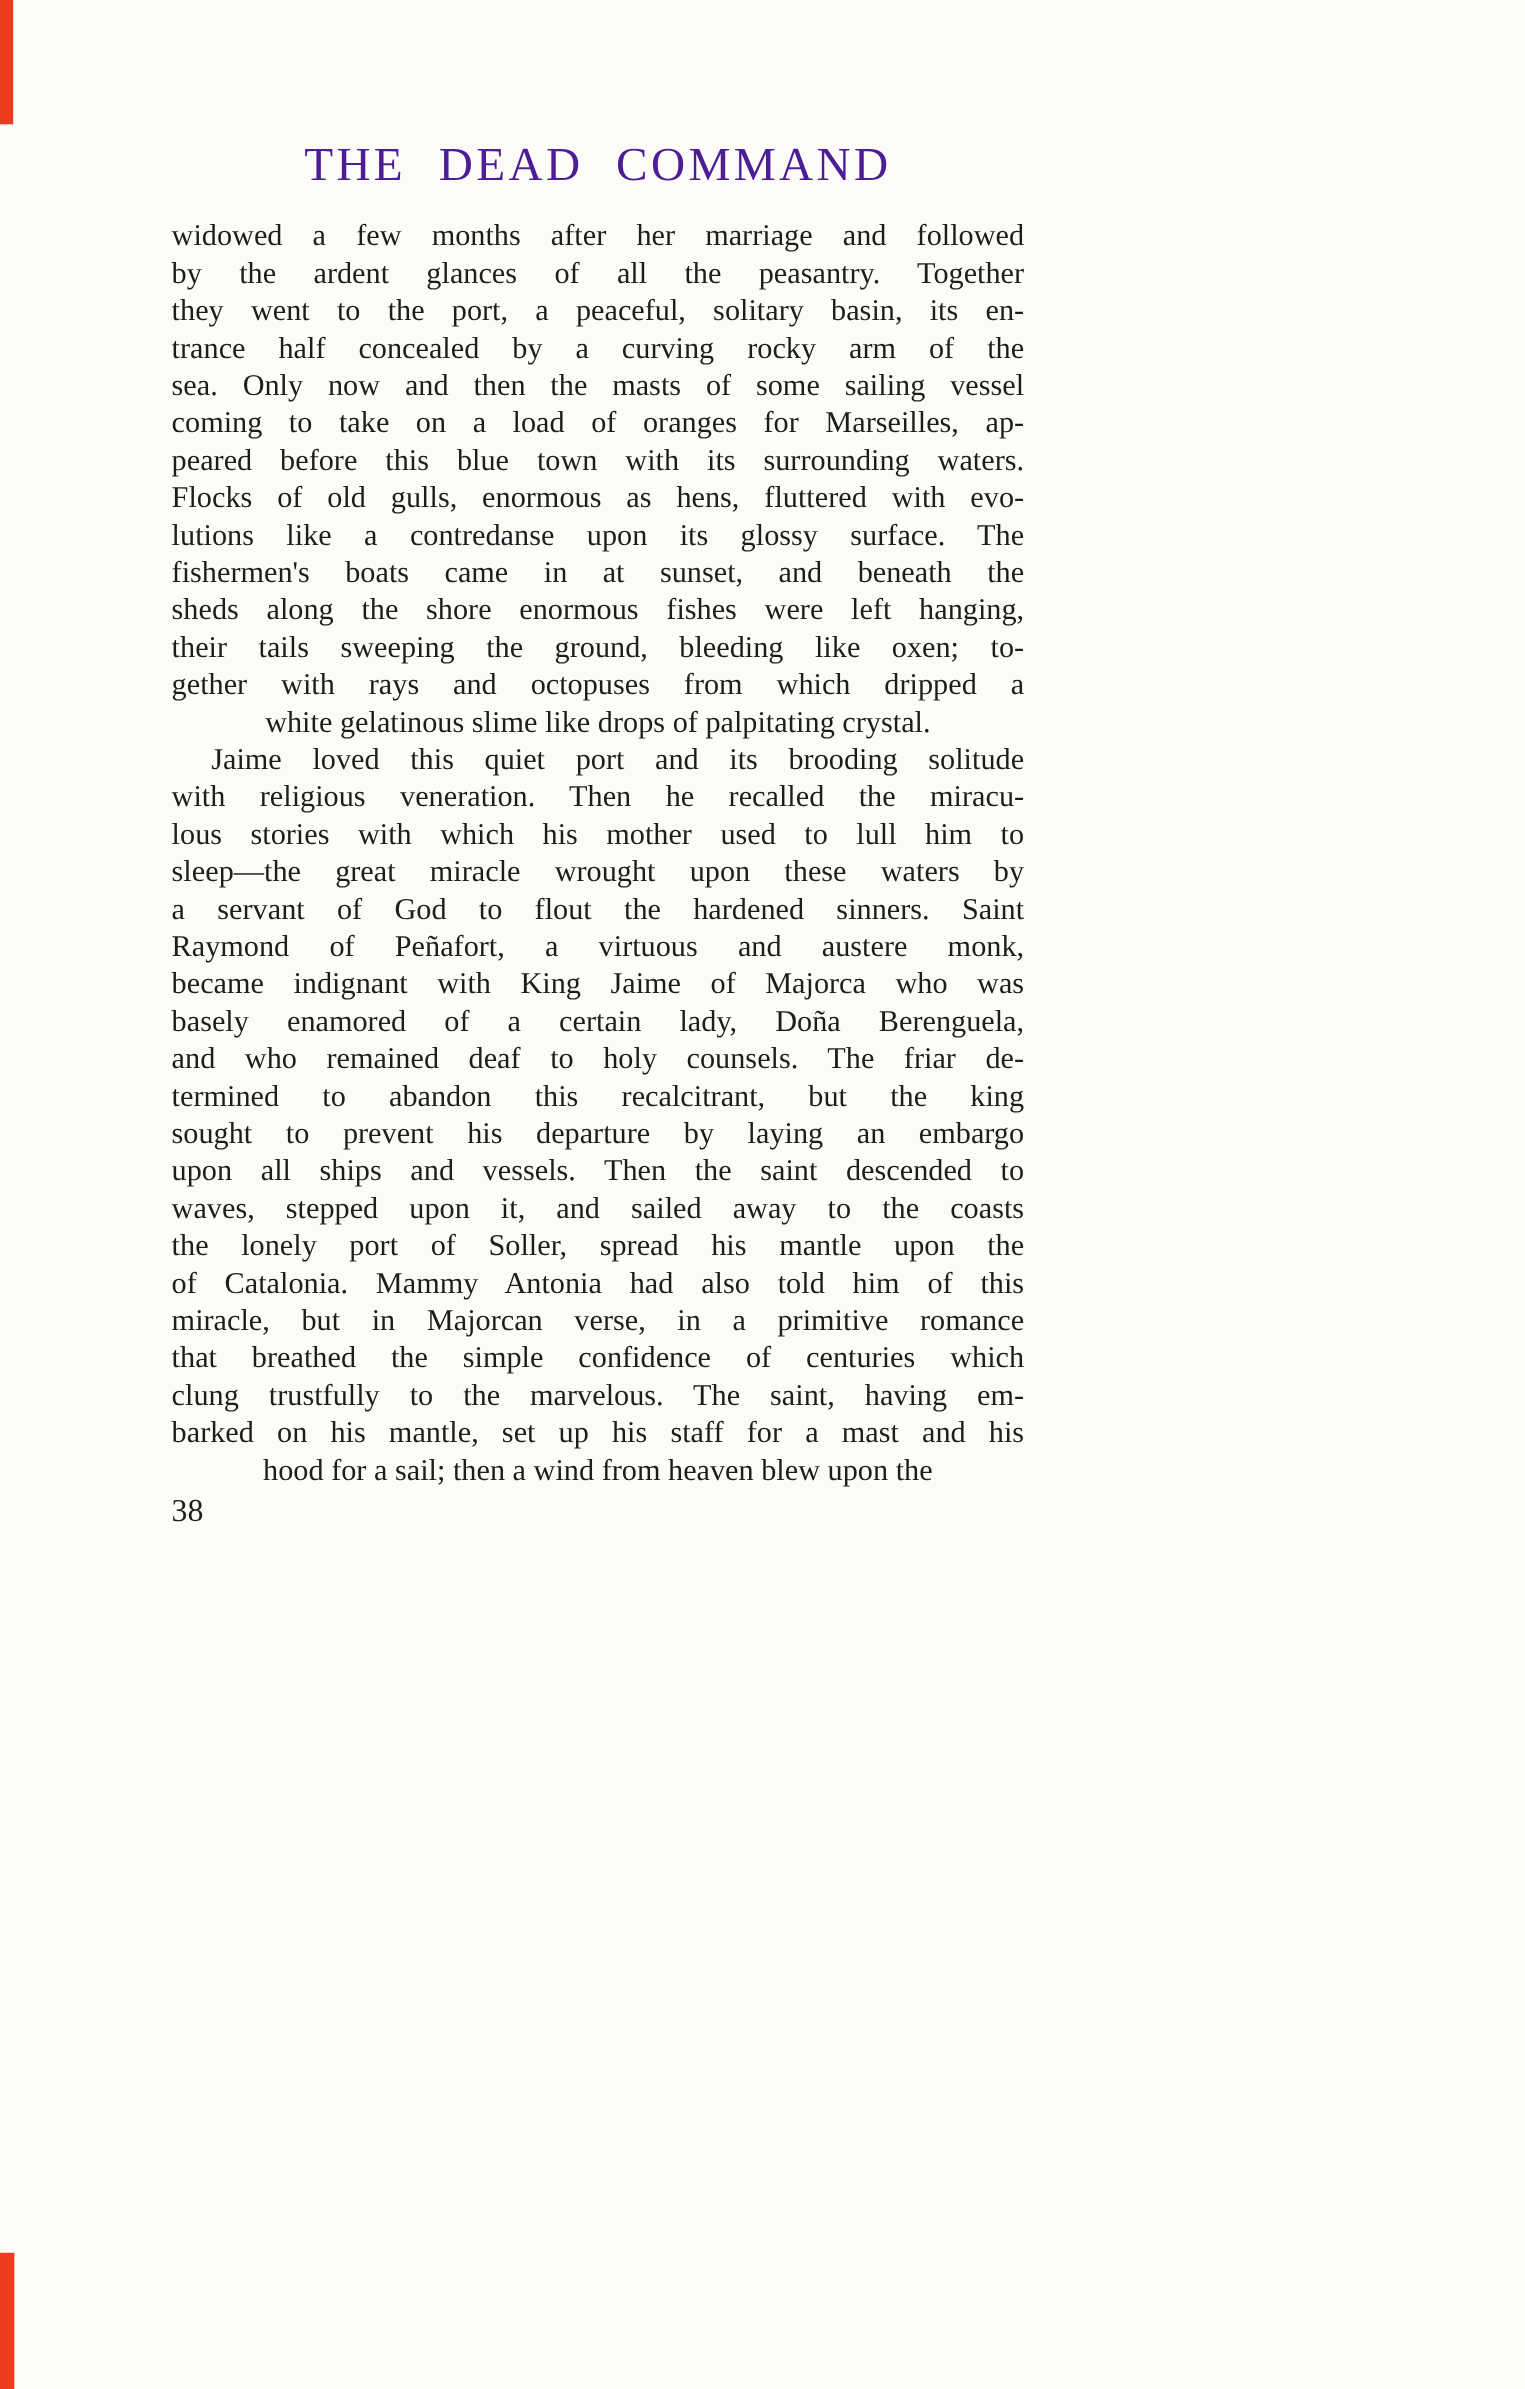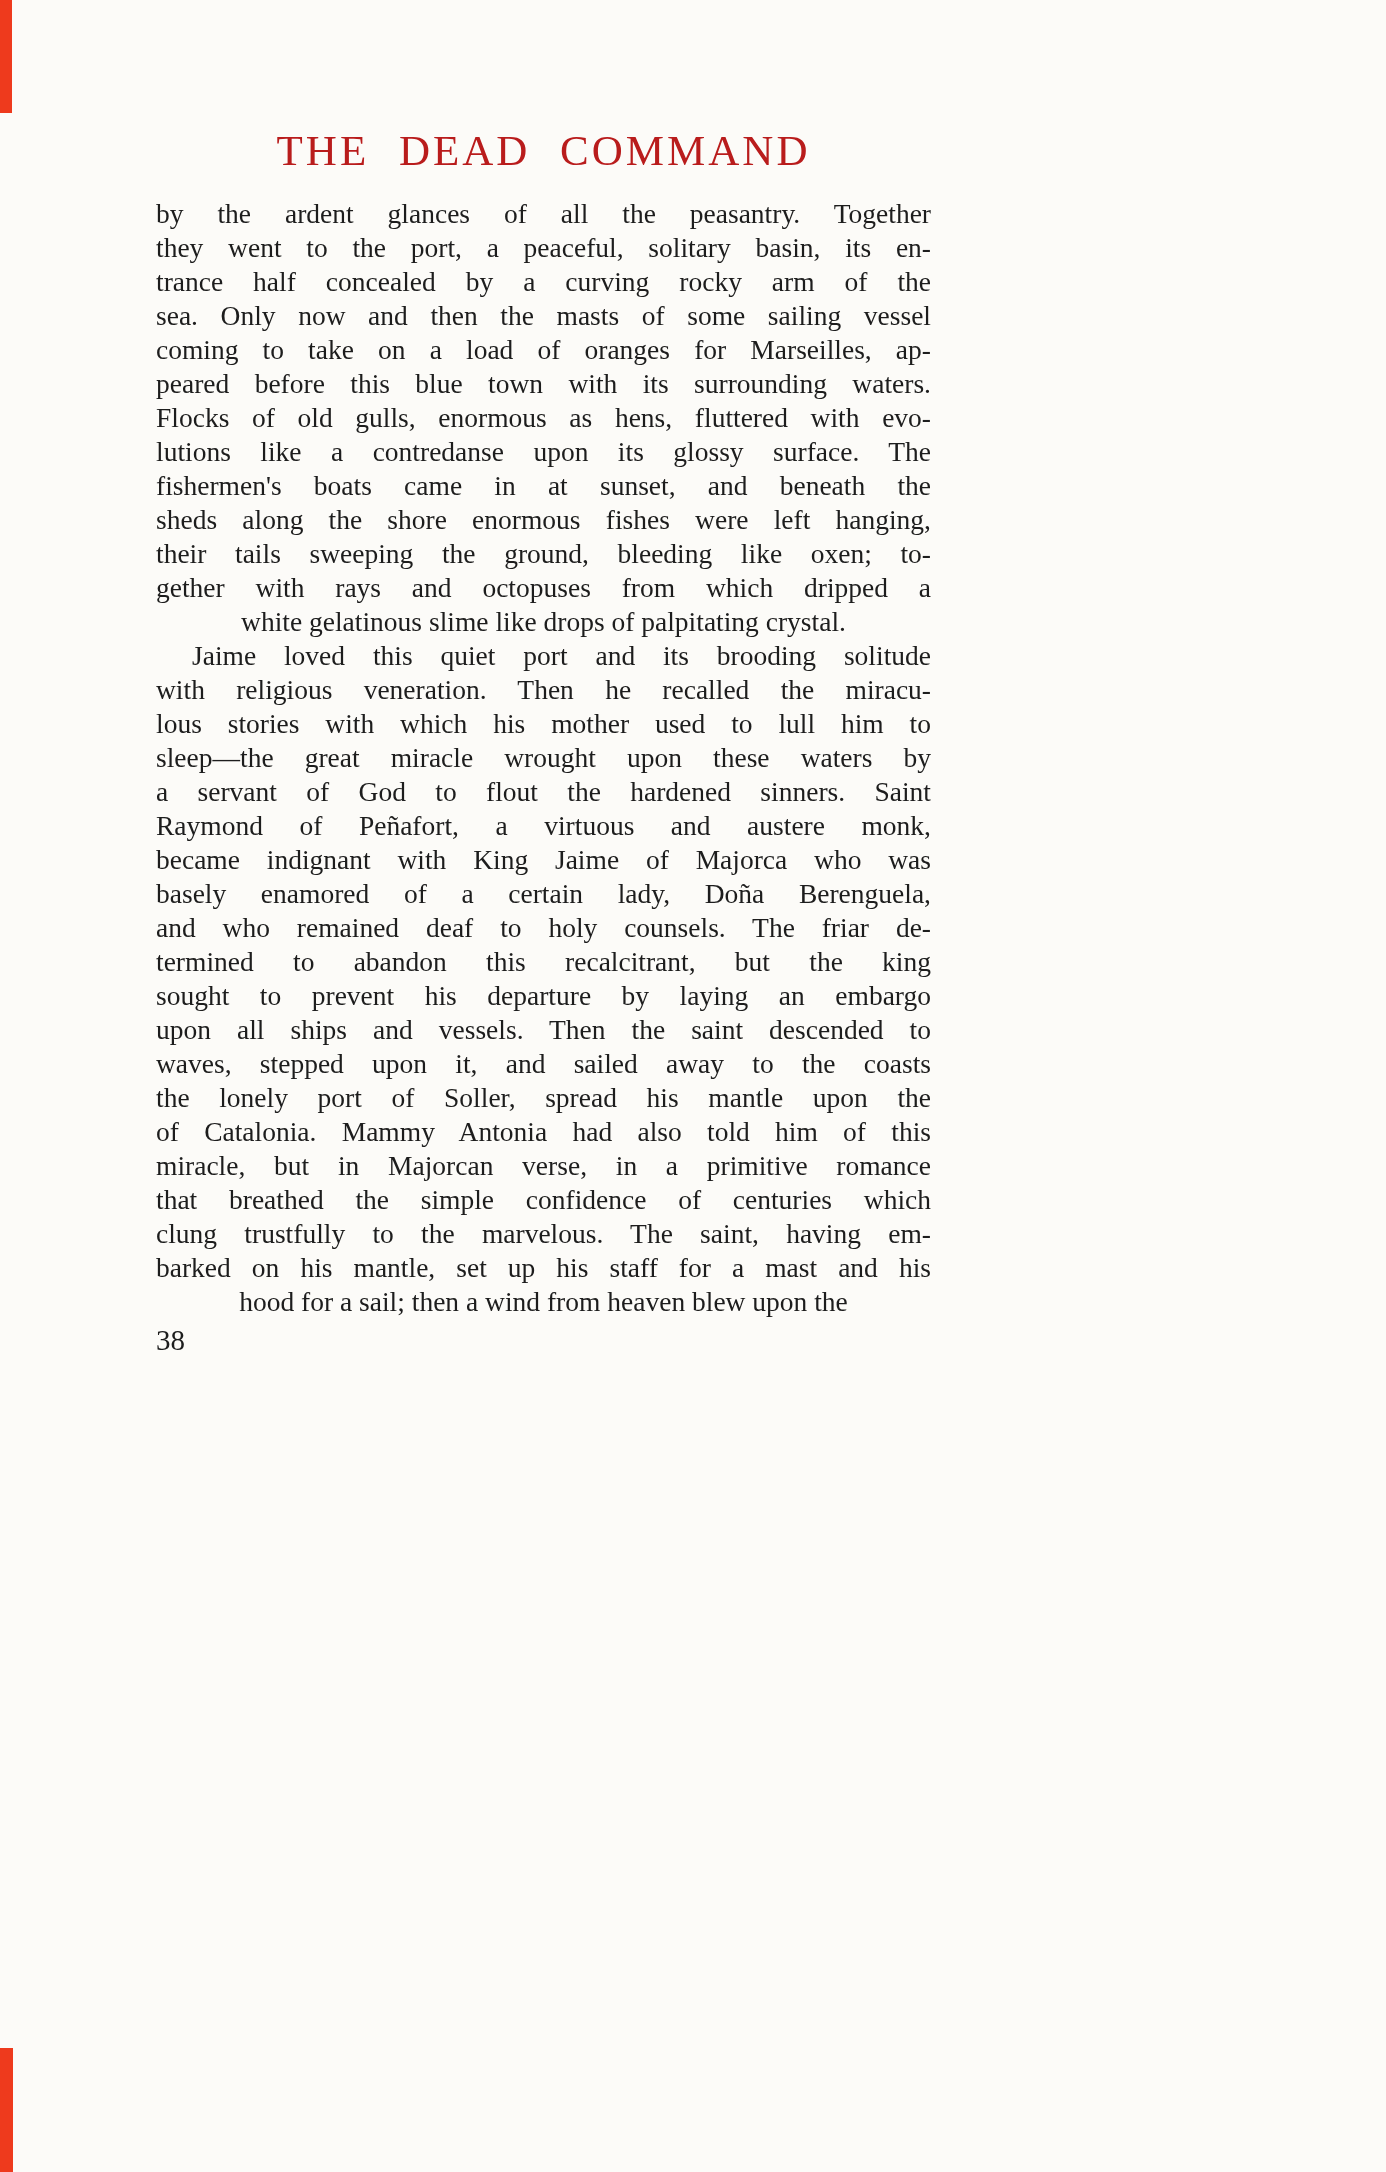--- a/index.html
+++ b/index.html
@@ -27,21 +27,21 @@
     left: 156px;
     top: 126px;
     width: 775px;
   }
   .title {
     text-align: center;
     font-size: 43px;
     font-weight: normal;
     letter-spacing: 3px;
     word-spacing: 16px;
-    color: #b91c1c;
+    color: #4c1d95;
     margin-bottom: 22px;
   }
   .body-text { }
   .text-line {
     font-size: 27.5px;
     line-height: 34px;
     text-align: center;
   }
   .text-line.j {
     text-align: justify;
@@ -61,20 +61,21 @@
 <body>
 
 <div class="paper">
   <div class="edge-artifact top"></div>
   <div class="edge-artifact bottom"></div>
 
   <div class="content">
     <h1 class="title">THE DEAD COMMAND</h1>
     <div class="body-text">
         <div class="paragraph">
+          <div class="text-line j">widowed a few months after her marriage and followed</div>
           <div class="text-line j">by the ardent glances of all the peasantry. Together</div>
           <div class="text-line j">they went to the port, a peaceful, solitary basin, its en-</div>
           <div class="text-line j">trance half concealed by a curving rocky arm of the</div>
           <div class="text-line j">sea. Only now and then the masts of some sailing vessel</div>
           <div class="text-line j">coming to take on a load of oranges for Marseilles, ap-</div>
           <div class="text-line j">peared before this blue town with its surrounding waters.</div>
           <div class="text-line j">Flocks of old gulls, enormous as hens, fluttered with evo-</div>
           <div class="text-line j">lutions like a contredanse upon its glossy surface. The</div>
           <div class="text-line j">fishermen's boats came in at sunset, and beneath the</div>
           <div class="text-line j">sheds along the shore enormous fishes were left hanging,</div>

